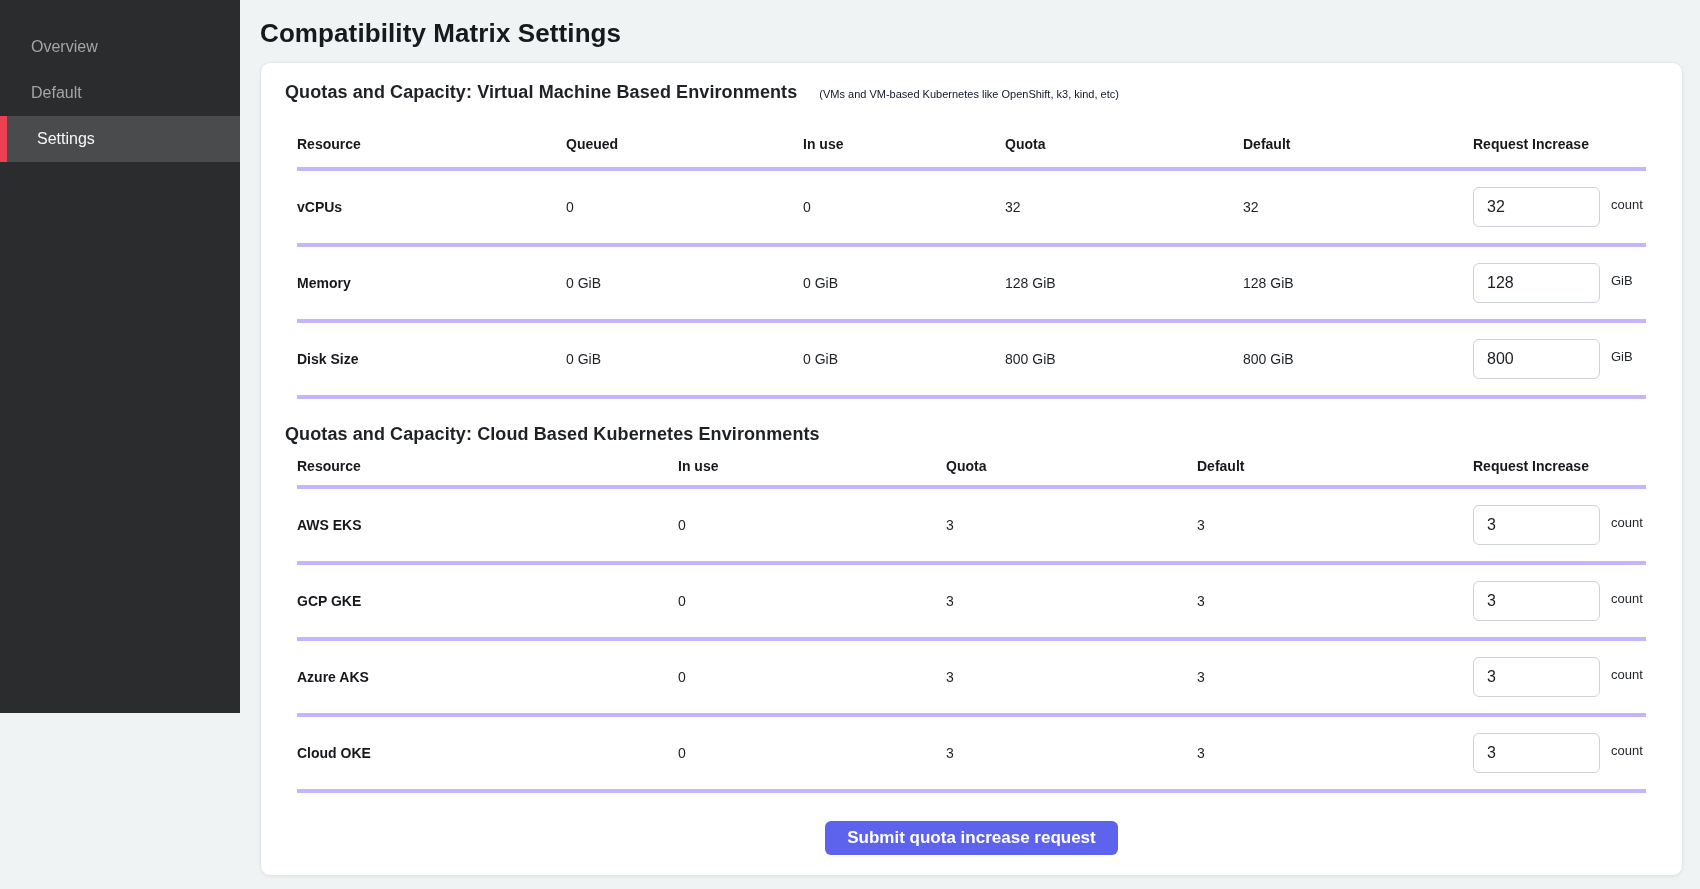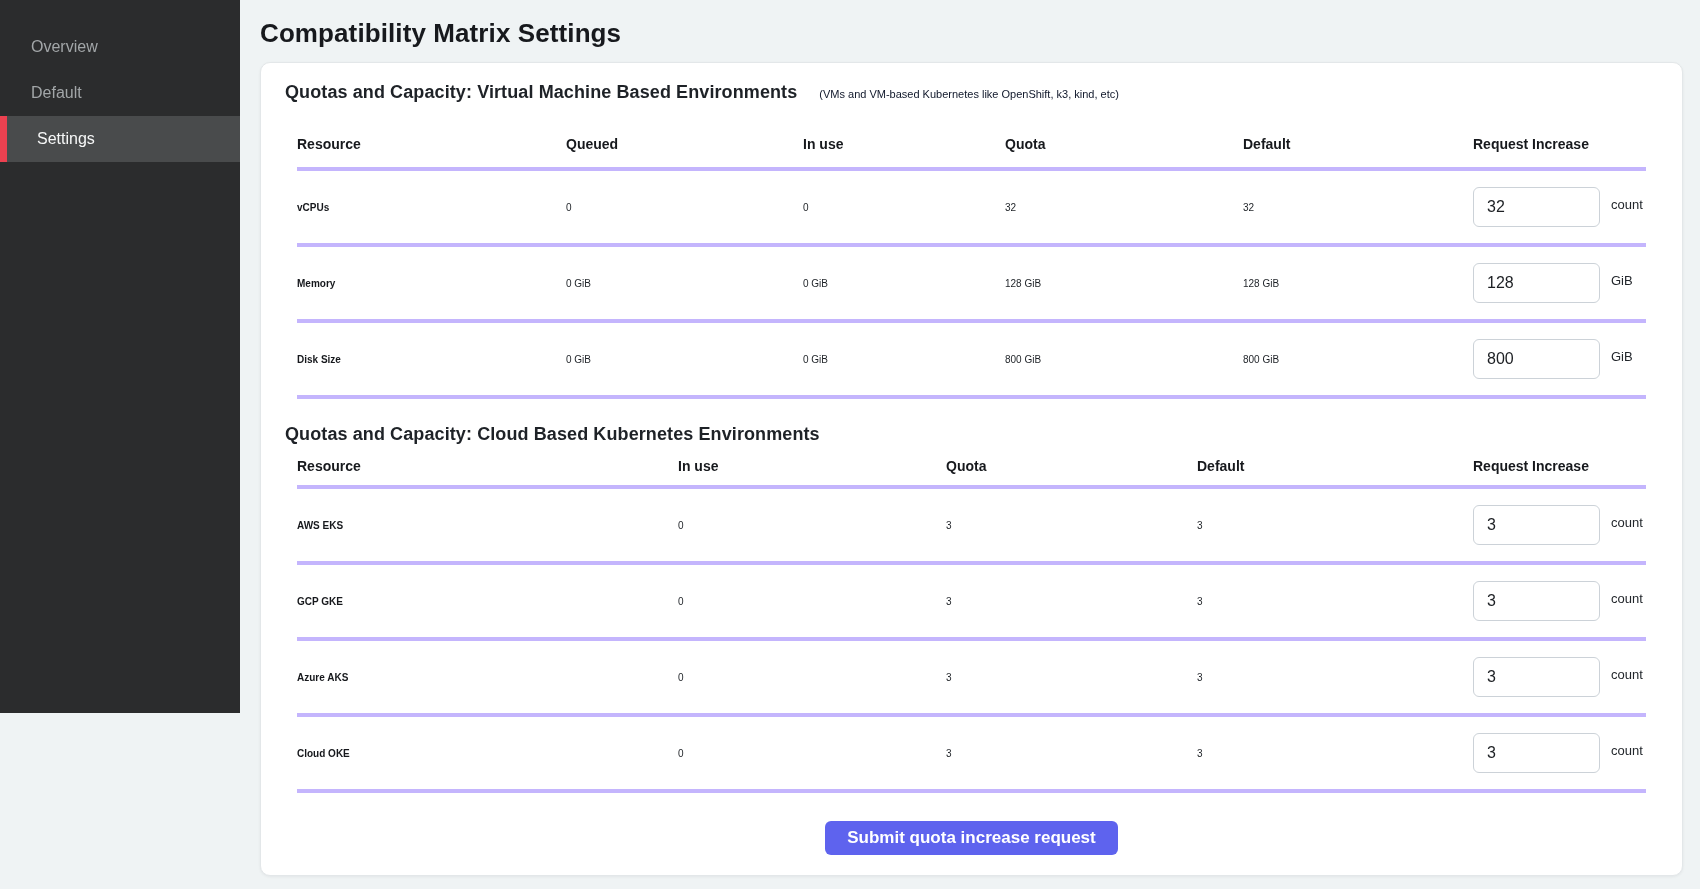--- a/index.html
+++ b/index.html
@@ -91,21 +91,21 @@
   .t2 .trow { grid-template-columns: 381px 268px 251px 276px minmax(0,1fr); }
 
   .t1 .thead { margin-top: 16px; height: 50px; }
   .t2 .thead { height: 42px; }
   .thead .col-h {
     font-size: 14px;
     font-weight: 700;
     color: #17191d;
   }
   .trow.data { height: 76px; }
-  .cell { font-size: 10px; color: #1d2126; }
+  .cell { font-size: 14px; color: #1d2126; }
   .cell.resource { font-weight: 700; color: #16181c; }
 
   .req-cell {
     display: flex;
     align-items: center;
   }
   .qinput {
     width: 127px;
     height: 40px;
     border: 1px solid #ccd2d8;

